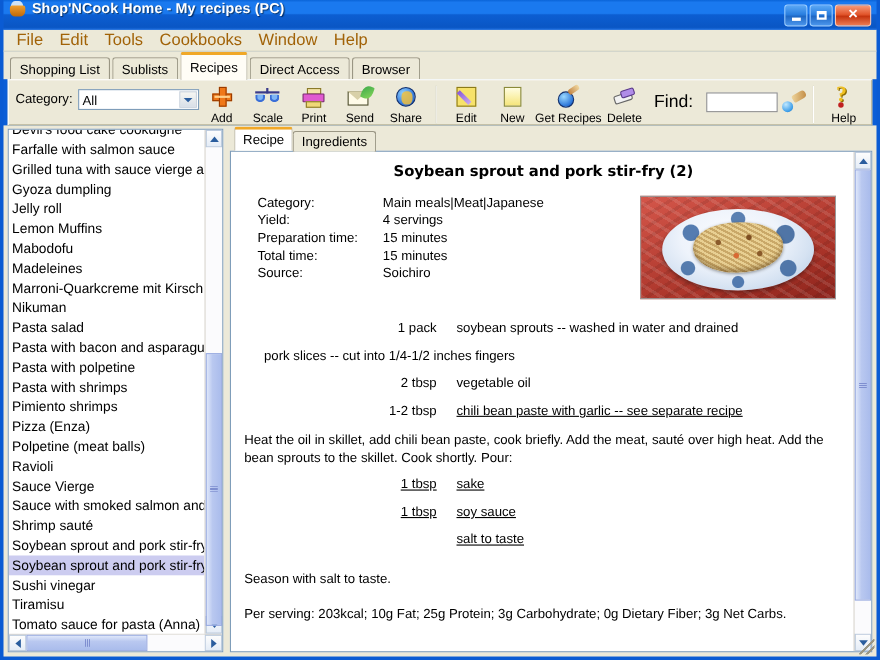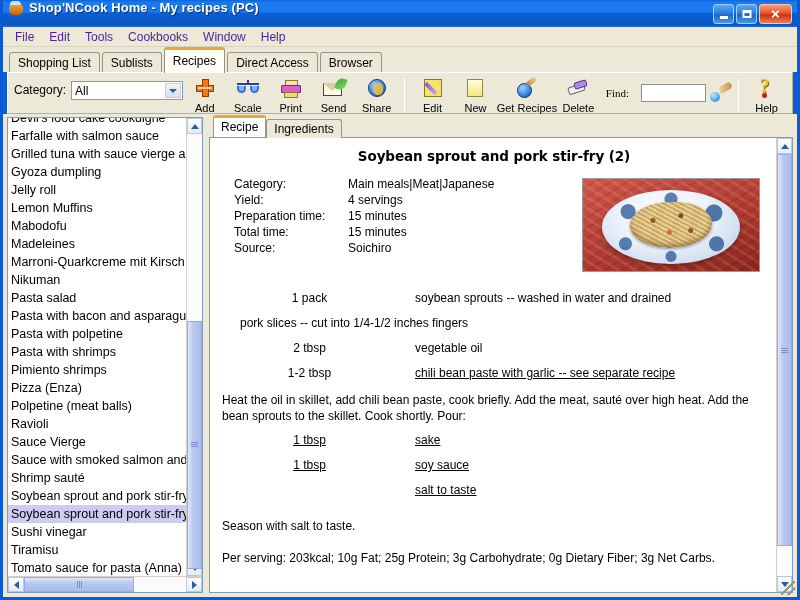--- a/index.html
+++ b/index.html
@@ -102,22 +102,22 @@
   .menubar {
     flex: 0 0 20px;
     height: 20px;
     background: #ece9d8;
     display: flex;
     align-items: center;
     padding-left: 6px;
     border-bottom: 1px solid #d8d4c0;
   }
   .menu-item {
-    font-size: 12px;
-    color: #4c1d95;
+    font-size: 15px;
+    color: #a16207;
     padding: 2px 9px 2px 6px;
     cursor: default;
     white-space: nowrap;
   }
 
   
   .tabstrip {
     flex: 0 0 25px;
     background: #ece9d8;
     display: flex;
@@ -205,21 +205,21 @@
   .tool .lbl { font-size: 11px; margin-top: 1px; white-space: nowrap; }
 
   .tsep {
     width: 1px; height: 34px;
     background: #b0ab90;
     border-right: 1px solid #fff;
     margin: 2px 6px 0 6px;
   }
 
   .find-wrap { display: flex; align-items: center; margin: 8px 0 0 6px; }
-  .find-lbl { font-size: 11px; margin-right: 12px; font-family: Liberation Serif, serif; }
+  .find-lbl { font-size: 16px; margin-right: 12px; }
   .find-input {
     width: 65px; height: 18px;
     border: 1px solid #8f8f8f;
     background: #fff;
     font-size: 12px;
     padding: 0 2px;
     font-family: "Liberation Sans", sans-serif;
   }
 
   
@@ -478,21 +478,21 @@
     border-radius:inherit;
     background:
       radial-gradient(circle at 28% 40%, #8a5a2a 0 2px, transparent 3px),
       radial-gradient(circle at 62% 30%, #7d4e22 0 2px, transparent 3px),
       radial-gradient(circle at 48% 66%, #d86a34 0 2px, transparent 3px),
       radial-gradient(circle at 74% 62%, #8a5a2a 0 2px, transparent 3px);
   }
 
   .ing-list { margin: 14px 0 0 0; }
   .ing-row { display:flex; font-size:12px; line-height:25px; }
-  .ing-q { width: 175px; flex:0 0 175px; text-align: center; padding-right: 0; }
+  .ing-q { width: 175px; flex:0 0 175px; text-align: right; padding-right: 0; }
   .ing-n { flex:1 1 auto; padding-left: 18px; }
   .ing-n.link { text-decoration: underline; }
 
   .instr {
     font-size: 12px;
     line-height: 16px;
     margin: 6px 0 0 0;
   }
   .sub-list { margin-top: 4px; text-decoration: underline; }
   .nutrition { font-size: 12px; margin-top: 18px; }

